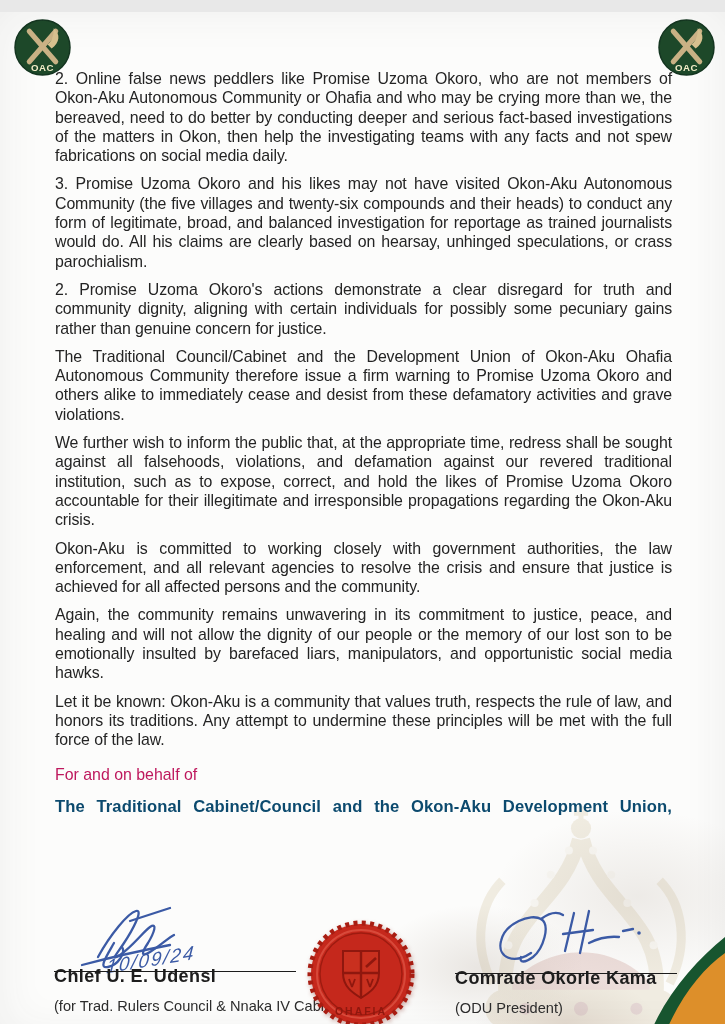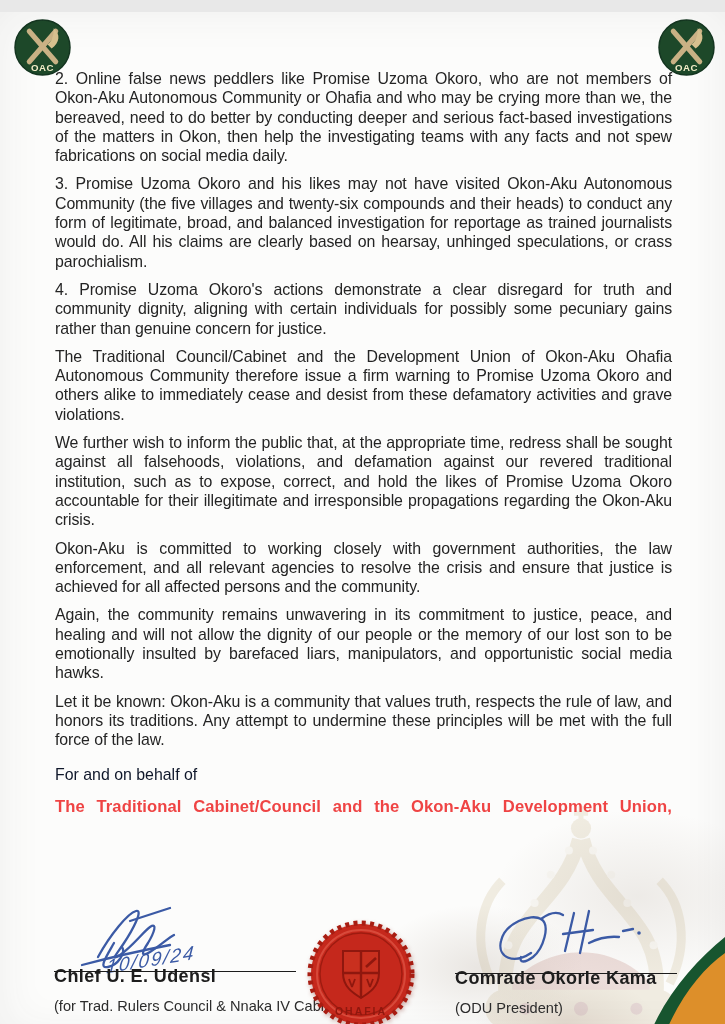--- a/index.html
+++ b/index.html
@@ -37,29 +37,29 @@
     font-size: 15.9px;
     line-height: 19.3px;
     letter-spacing: -0.1px;
     text-align: justify;
     color: #242424;
     margin-bottom: 9px;
   }
   .behalf {
     margin-top: 16px;
     font-size: 15.9px;
-    color: #0f172a;
+    color: #be185d;
   }
   .issuer {
     margin-top: 13px;
     font-weight: 700;
     font-size: 16.6px;
     line-height: 19.8px;
     letter-spacing: 0.1px;
-    color: #ef4444;
+    color: #0c4a6e;
   }
   .issuer .l1 { text-align: justify; text-align-last: justify; }
 
   
   .watermark {
     position: absolute;
     top: 772px;
     right: -12px;
     width: 312px;
     height: 252px;
@@ -180,21 +180,21 @@
       <line x1="15" y1="12" x2="41" y2="42"></line>
       <line x1="41" y1="12" x2="15" y2="42"></line>
     </g>
     <path d="M39,9 C46,15 45,23 37,29 L33,25 C39,20 39,13 39,9 Z" fill="#d6c08e"></path>
     <text x="28" y="51" text-anchor="middle" font-size="9.5" font-weight="bold" fill="#f3edc8" letter-spacing="0.5">OAC</text>
   </svg>
 
   <main class="content">
     <p class="para">2. Online false news peddlers like Promise Uzoma Okoro, who are not members of Okon-Aku Autonomous Community or Ohafia and who may be crying more than we, the bereaved, need to do better by conducting deeper and serious fact-based investigations of the matters in Okon, then help the investigating teams with any facts and not spew fabrications on social media daily.</p>
     <p class="para">3. Promise Uzoma Okoro and his likes may not have visited Okon-Aku Autonomous Community (the five villages and twenty-six compounds and their heads) to conduct any form of legitimate, broad, and balanced investigation for reportage as trained journalists would do. All his claims are clearly based on hearsay, unhinged speculations, or crass parochialism.</p>
-    <p class="para">4. Promise Uzoma Okoro's actions demonstrate a clear disregard for truth and community dignity, aligning with certain individuals for possibly some pecuniary gains rather than genuine concern for justice.</p>
+    <p class="para">2. Promise Uzoma Okoro's actions demonstrate a clear disregard for truth and community dignity, aligning with certain individuals for possibly some pecuniary gains rather than genuine concern for justice.</p>
     <p class="para">The Traditional Council/Cabinet and the Development Union of Okon-Aku Ohafia Autonomous Community therefore issue a firm warning to Promise Uzoma Okoro and others alike to immediately cease and desist from these defamatory activities and grave violations.</p>
     <p class="para">We further wish to inform the public that, at the appropriate time, redress shall be sought against all falsehoods, violations, and defamation against our revered traditional institution, such as to expose, correct, and hold the likes of Promise Uzoma Okoro accountable for their illegitimate and irresponsible propagations regarding the Okon-Aku crisis.</p>
     <p class="para">Okon-Aku is committed to working closely with government authorities, the law enforcement, and all relevant agencies to resolve the crisis and ensure that justice is achieved for all affected persons and the community.</p>
     <p class="para">Again, the community remains unwavering in its commitment to justice, peace, and healing and will not allow the dignity of our people or the memory of our lost son to be emotionally insulted by barefaced liars, manipulators, and opportunistic social media hawks.</p>
     <p class="para">Let it be known: Okon-Aku is a community that values truth, respects the rule of law, and honors its traditions. Any attempt to undermine these principles will be met with the full force of the law.</p>
     <p class="behalf">For and on behalf of</p>
     <div class="issuer">
       <div class="l1">The Traditional Cabinet/Council and the Okon-Aku Development Union,</div>
     </div>
   </main>

